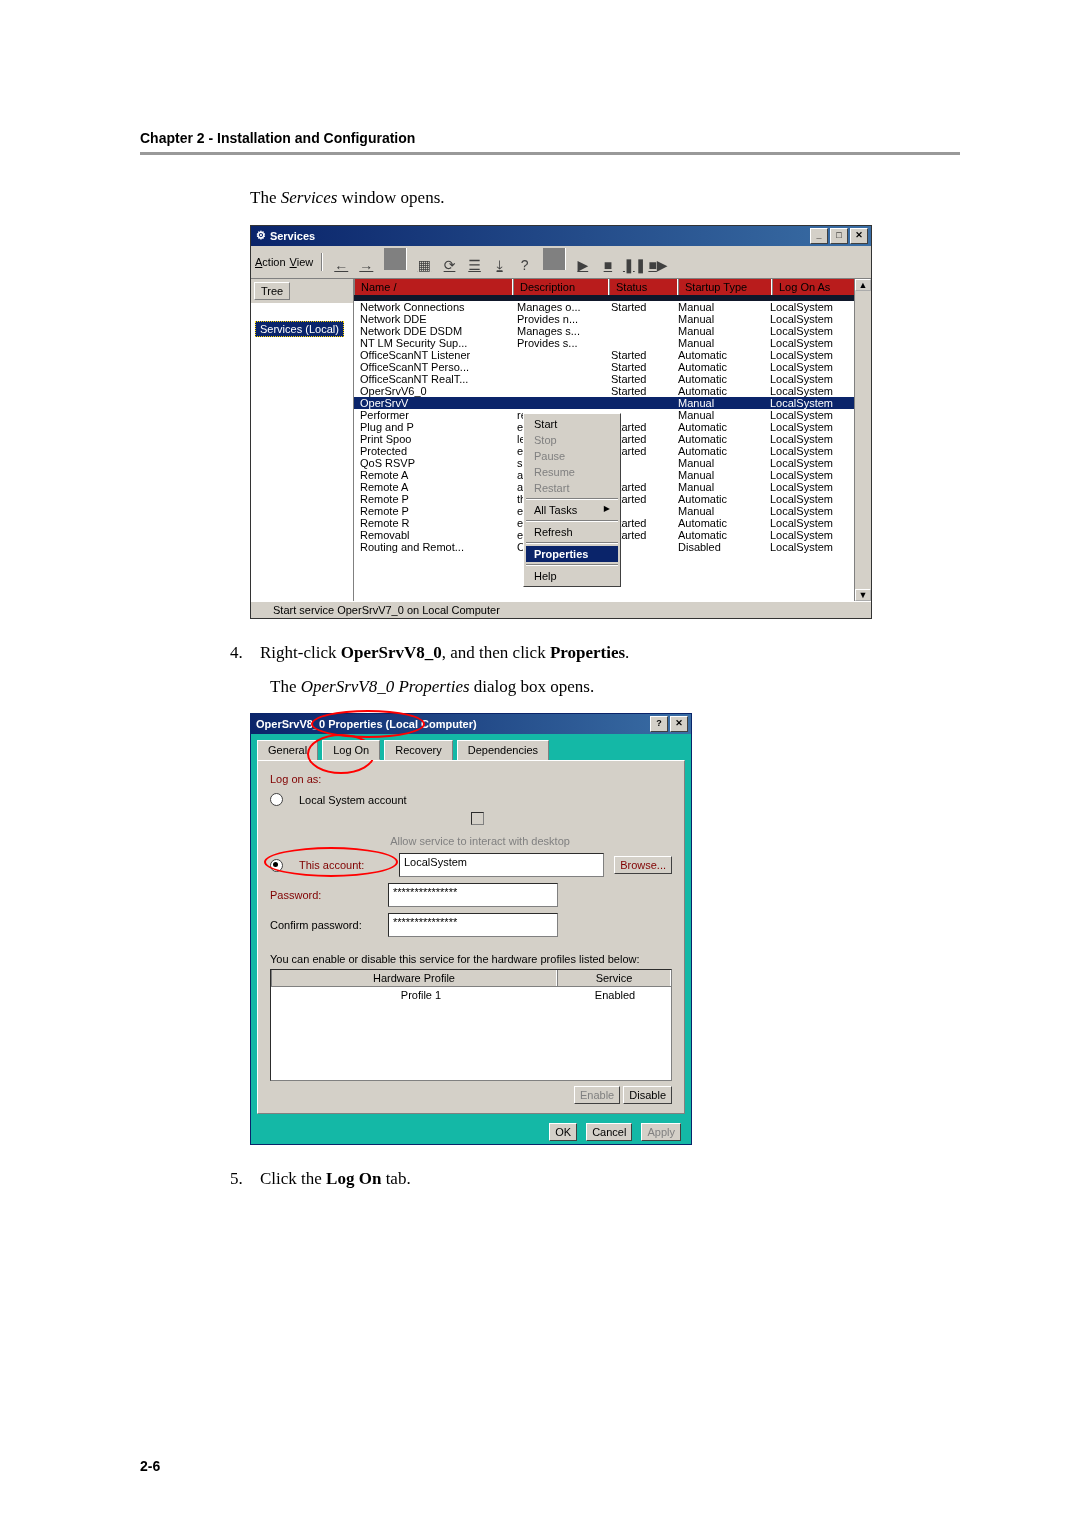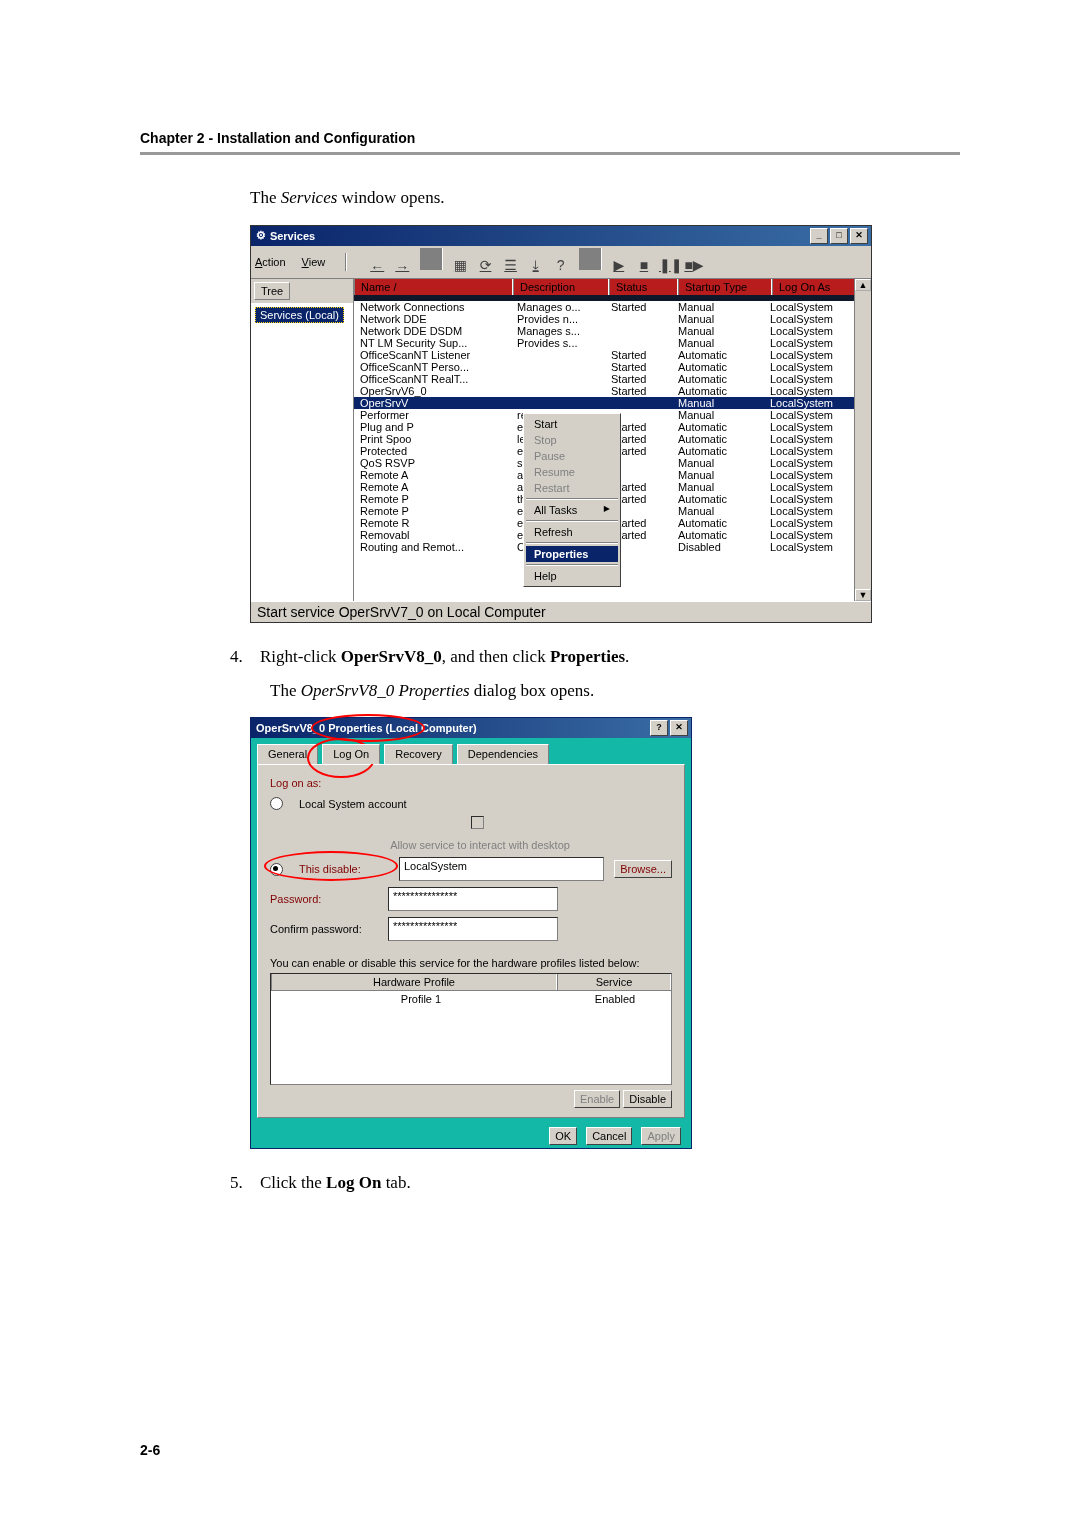--- a/index.html
+++ b/index.html
@@ -72,21 +72,21 @@
     border-bottom-color: #404040;
     font-size: 9px;
     line-height: 12px;
     text-align: center;
     color: #000;
     font-family: Arial;
   }
   .menubar {
     display: flex; align-items: center;
     padding: 2px 4px;
-    gap: 16px;
+    gap: 4px;
     border-bottom: 1px solid #808080;
     background: #d4d0c8;
   }
   .menubar span { text-decoration: underline; text-decoration-color: transparent; }
   .menubar span::first-letter { text-decoration: underline; }
   .toolbar-divider { width:1px; height:18px; background:#808080; margin:0 4px; box-shadow:1px 0 #fff; }
   .tool-icons span {
     display:inline-block; width:20px; height:20px; border:1px solid transparent;
     text-align:center; line-height:20px; font-size:14px; color:#404040;
   }
@@ -99,20 +99,21 @@
     background:#d4d0c8; padding:2px 6px; border:1px solid #fff;
     border-right-color:#808080; border-bottom-color:#808080;
     display:inline-block; margin:3px; font-size:11px;
   }
   .tree-body {
     background:#fff; height:290px; padding:4px;
   }
   .tree-item {
     background:#0a246a; color:#fff; padding:1px 4px; display:inline-block;
     border:1px dotted #ffd800;
+    margin-top:14px;
   }
   .list-panel { flex:1; position:relative; }
   .list-head {
     display:flex; background:#b91c1c; border-bottom:6px solid #0f172a;
   }
   .list-head div {
     padding:2px 6px; border-right:1px solid #fff; border-left:1px solid #808080;
     font-size:11px;
   }
   .c-name{width:145px;} .c-desc{width:82px;} .c-stat{width:55px;}
@@ -121,21 +122,21 @@
   .row { display:flex; }
   .row div { padding:0 6px; white-space:nowrap; overflow:hidden; text-overflow:clip; }
   .row.selected { background:#0a246a; color:#fff; }
   .row.selected div { color:#fff; }
   .scroll-arrows {
     position:absolute; right:0; top:0; bottom:0; width:16px;
     background:#d4d0c8; border-left:1px solid #808080;
     display:flex; flex-direction:column; justify-content:space-between;
   }
   .scroll-arrows span { text-align:center; font-size:9px; background:#d4d0c8; border:1px outset #fff; }
-  .statusbar { background:#d4d0c8; border-top:1px solid #fff; padding:2px 6px; font-size:14px; }
+  .statusbar { background:#d4d0c8; border-top:1px solid #fff; padding:2px 22px; font-size:11px; }
 
   
   .ctxmenu {
     position:absolute;
     left:169px; top:134px;
     width:92px;
     background:#d4d0c8;
     border:1px solid #404040;
     border-top-color:#fff; border-left-color:#fff;
     padding:2px;
@@ -198,21 +199,21 @@
   .hwhead { display:flex; background:#d4d0c8; border-bottom:1px solid #808080; }
   .hwhead div { padding:2px 6px; flex:1; border-right:1px solid #fff; border-left:1px solid #808080; }
   .hwhead div:last-child{flex:0 0 100px;}
   .hwrow { display:flex; padding:2px 6px; }
   .hwrow div:first-child{flex:1;} .hwrow div:last-child{flex:0 0 100px;}
   .dlg-bottom { text-align:right; padding:6px 10px; }
   .dlg-bottom .btn { margin-left:6px; min-width:60px; }
 
   .page-number {
     position:absolute;
-    left:140px; bottom:70px;
+    left:140px; bottom:54px;
     font-family: Arial, sans-serif;
     font-weight:bold;
     font-size:14px;
   }
 </style>
 </head>
 <body>
 
 <div class="page">
 
@@ -475,21 +476,21 @@
       <div class="row-form">
         <span class="radio"></span>
         <span>Local System account</span>
       </div>
       <div class="row-form" style="margin-left:18px;flex-direction:column;">
         <span class="checkbox"></span>
         <span class="gray">Allow service to interact with desktop</span>
       </div>
       <div class="row-form" style="position:relative;">
         <span class="radio checked"></span>
-        <span style="width:90px; color:#800000;">This disable:</span>
+        <span style="width:90px; color:#800000;">This account:</span>
         <div class="textfield">LocalSystem</div>
         <span class="btn" style="color:#800000;">Browse...</span>
         <span class="circle-annot" style="left:-6px; top:-6px; width:130px; height:26px;"></span>
       </div>
       <div class="row-form">
         <span style="width:108px; color:#800000;">Password:</span>
         <div class="textfield" style="max-width:160px;">***************</div>
       </div>
       <div class="row-form">
         <span style="width:108px;">Confirm password:</span>

